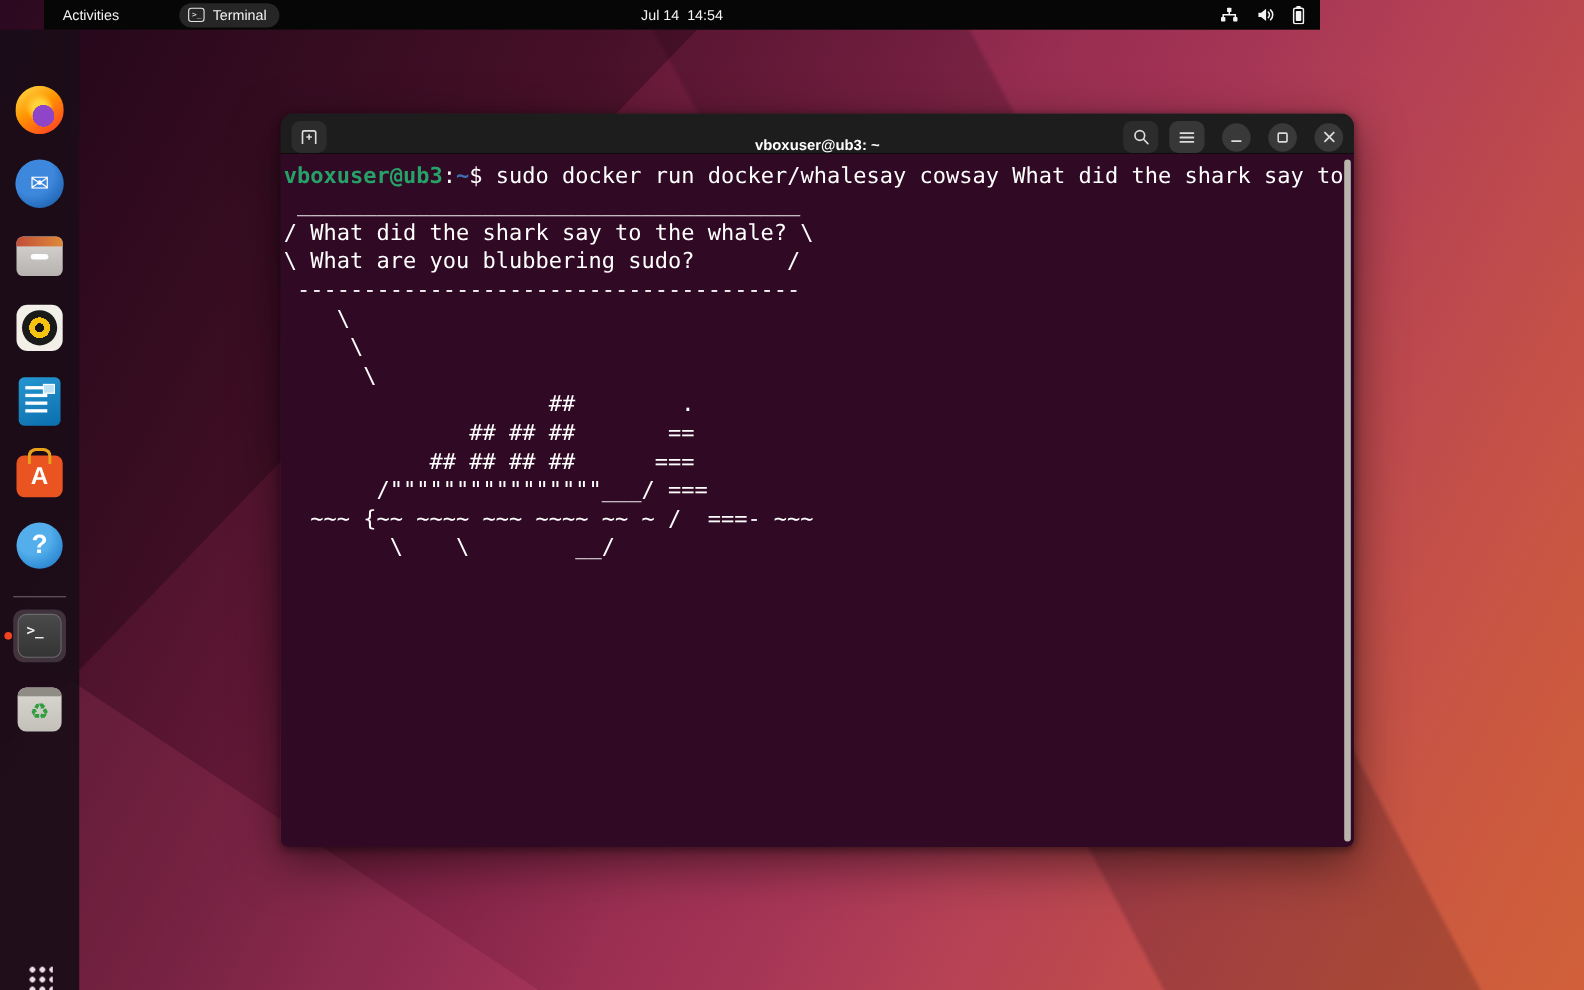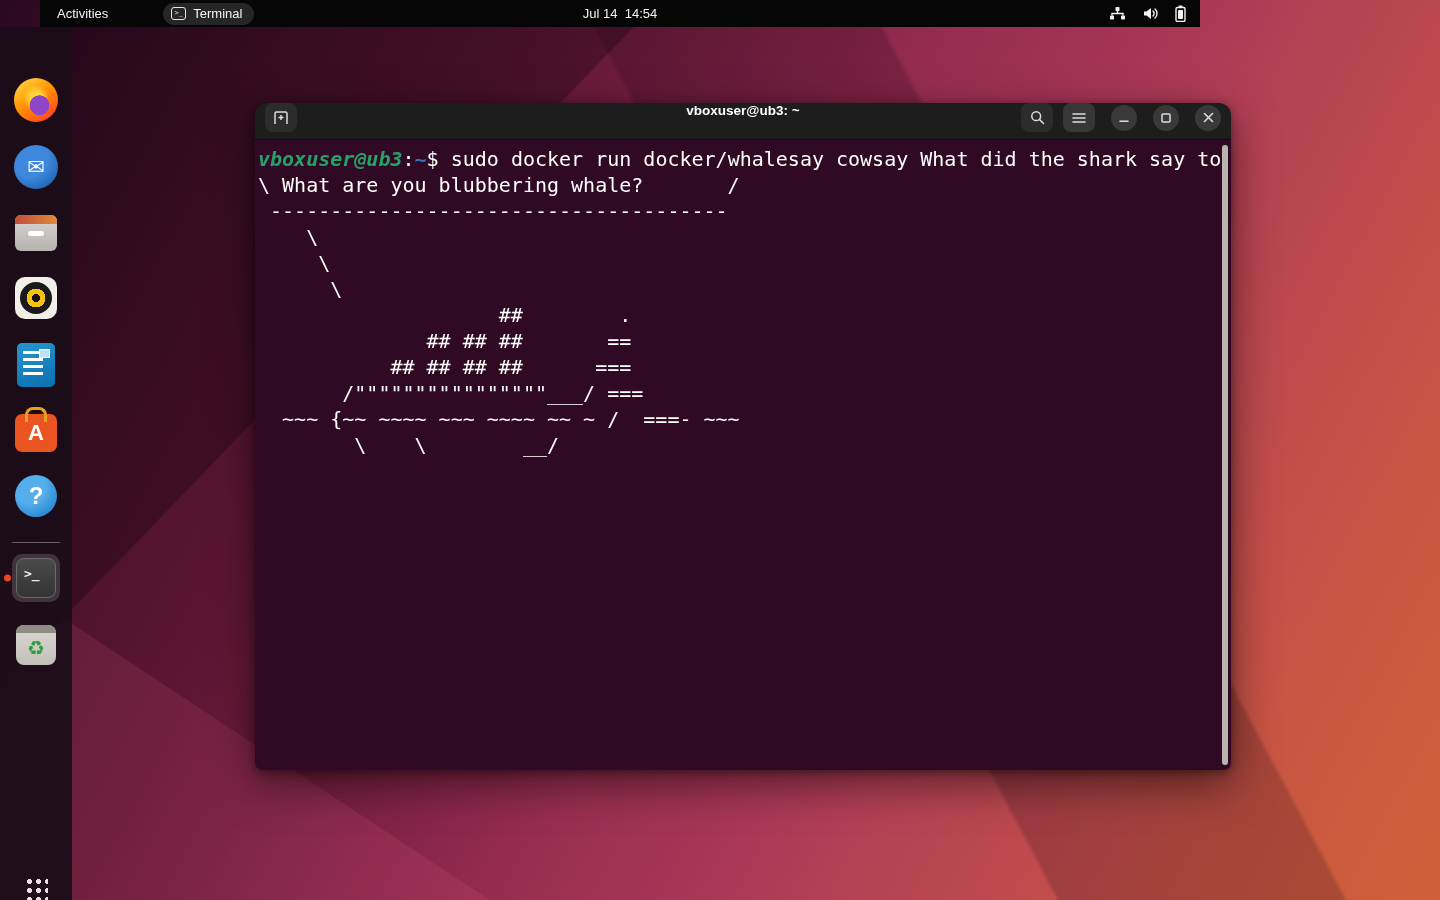--- a/index.html
+++ b/index.html
@@ -81,36 +81,36 @@
   .icon-trash::before { content:""; position:absolute; top:0; left:0; right:0; height:8px; background:#8f8b85; }
   .icon-trash span { color:#2f9e3f; font-size:20px; line-height:1; margin-top:6px; }
   .icon-grid { width:24px; height:24px;
       background: radial-gradient(circle, #ecdfe7 2.3px, transparent 2.8px);
       background-size:9px 9px; background-position:1px 1px; }
 
   
   .terminal-window { position:absolute; left:255px; top:103px; width:976px; height:667px;
       border-radius:12px 12px 7px 7px; box-shadow:0 14px 44px rgba(0,0,0,.5), 0 2px 8px rgba(0,0,0,.4);
       z-index:30; display:flex; flex-direction:column; overflow:hidden; }
-  .titlebar { height:37px; background:#1e1d1d; position:relative; display:flex; align-items:flex-start;
+  .titlebar { height:37px; background:#1e1d1d; position:relative; display:flex; align-items:flex-end;
       flex:none; padding:0 10px; border-bottom:1px solid #0c0c0c; }
   .tb-title { position:absolute; left:50%; transform:translateX(-50%); color:#fff;
       font-size:13.5px; font-weight:bold; white-space:pre; }
   .tb-btn { width:32px; height:29px; border-radius:8px; background:#2d2c2c; border:none;
       display:flex; align-items:center; justify-content:center; color:#dcdcdc; cursor:pointer; }
   .tb-right { margin-left:auto; display:flex; align-items:center; gap:10px; }
   .tb-circle { width:26px; height:26px; border-radius:50%; background:#3a3939; border:none;
       display:flex; align-items:center; justify-content:center; color:#dcdcdc; cursor:pointer; margin-left:6px; }
   .tb-btn svg, .tb-circle svg { display:block; }
 
   .term-body { flex:1; background:var(--term-bg,#300a24); position:relative;
       padding:6px 14px 0 3px; overflow:hidden; }
   .term-line { font-family:"DejaVu Sans Mono", monospace; font-size:20px; line-height:26px;
       color:var(--term-fg,#ffffff); white-space:pre; }
-  .p-user { color:var(--c-user,#26a269); font-weight:bold;font-style:italic; }
+  .p-user { color:var(--c-user,#26a269); font-weight:bold; }
   .p-colon { color:var(--term-fg,#ffffff); }
   .p-path { color:var(--c-path,#3c6eb4); font-weight:bold; }
   .p-dollar { color:var(--term-fg,#ffffff); }
   .term-scrollbar { position:absolute; top:5px; bottom:5px; right:3px; width:6px; border-radius:3px;
       background:#b9b5ae; }
 </style>
 </head>
 <body>
 
 <div class="wallpaper">
@@ -219,21 +219,23 @@
       <button class="tb-circle">
         <svg width="11" height="11" viewBox="0 0 11 11">
             <path d="M1.5 1.5 9.5 9.5 M9.5 1.5 1.5 9.5" stroke="#dcdcdc" stroke-width="1.6" stroke-linecap="round"></path>
           </svg>
       </button>
     </div>
   </div>
   <div class="term-body">
     <div class="term-scrollbar"></div>
   <div class="term-line"><span class="p-user">vboxuser@ub3</span><span class="p-colon">:</span><span class="p-path">~</span><span class="p-dollar">$ </span><span class="t-text">sudo docker run docker/whalesay cowsay What did the shark say to</span></div>
-      <div class="term-line"><span class="t-text">\ What are you blubbering whale?       /</span></div>
+      <div class="term-line"><span class="t-text"> ______________________________________</span></div>
+      <div class="term-line"><span class="t-text">/ What did the shark say to the whale? \</span></div>
+      <div class="term-line"><span class="t-text">\ What are you blubbering sudo?       /</span></div>
       <div class="term-line"><span class="t-text"> --------------------------------------</span></div>
       <div class="term-line"><span class="t-text">    \</span></div>
       <div class="term-line"><span class="t-text">     \</span></div>
       <div class="term-line"><span class="t-text">      \</span></div>
       <div class="term-line"><span class="t-text">                    ##        .</span></div>
       <div class="term-line"><span class="t-text">              ## ## ##       ==</span></div>
       <div class="term-line"><span class="t-text">           ## ## ## ##      ===</span></div>
       <div class="term-line"><span class="t-text">       /""""""""""""""""___/ ===</span></div>
       <div class="term-line"><span class="t-text">  ~~~ {~~ ~~~~ ~~~ ~~~~ ~~ ~ /  ===- ~~~</span></div>
       <div class="term-line"><span class="t-text">        \    \        __/</span></div>

